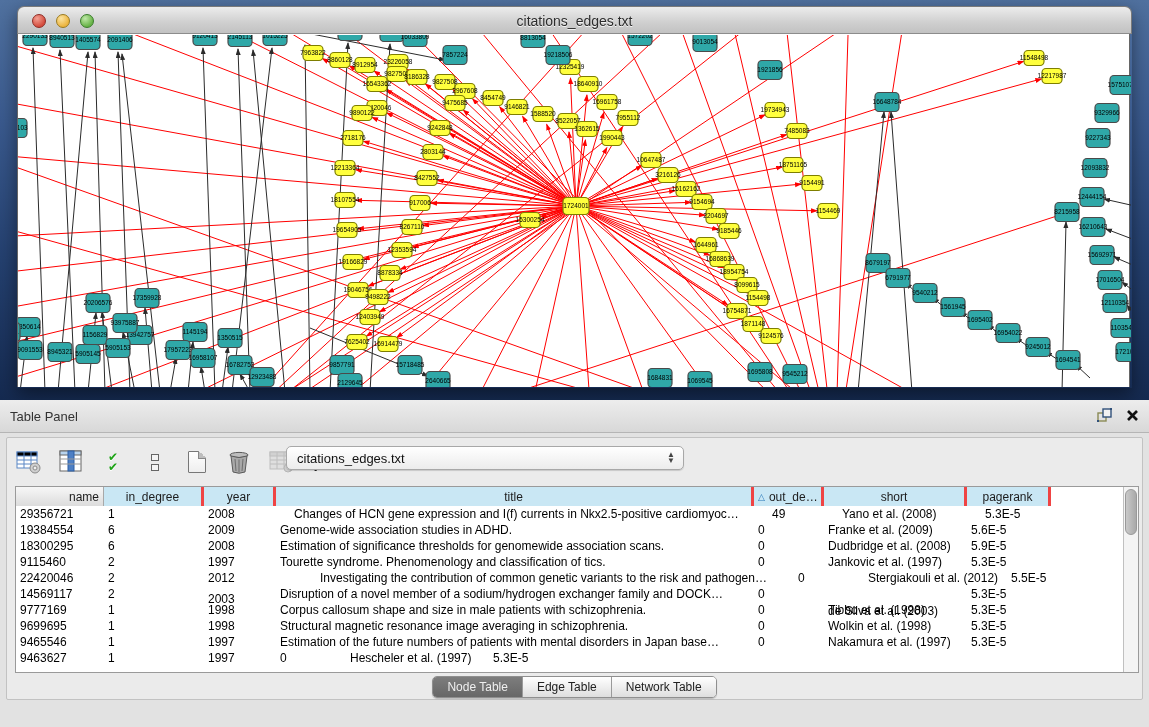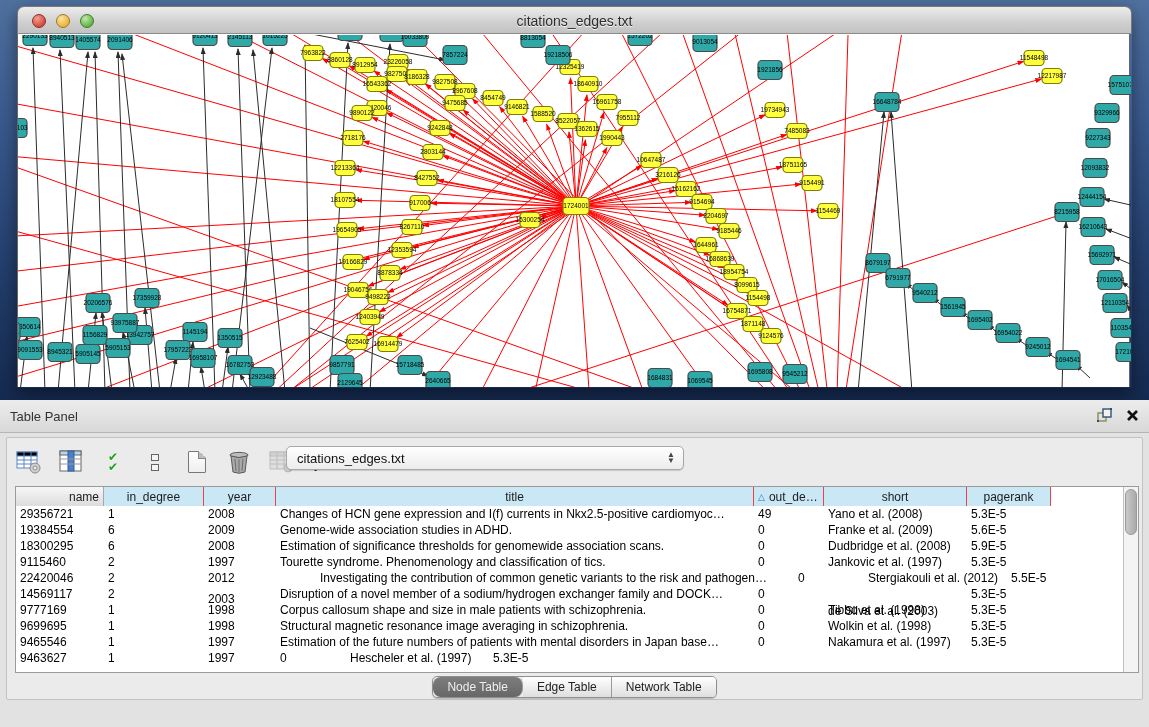--- a/index.html
+++ b/index.html
@@ -46,39 +46,39 @@
     box-shadow:0 1px 1px rgba(0,0,0,.15); display:flex; align-items:center; }
   .dropdown .val { flex:1; padding-left:10px; font-size:13px; color:#111; }
   .dropdown .arrows { width:22px; display:flex; flex-direction:column; align-items:center;
     line-height:6px; font-size:8px; color:#444; padding-right:2px; }
 
   .tablewrap { position:absolute; left:8px; top:48px; width:1124px; height:187px;
     border:1px solid #9a9a9a; background:#fff; overflow:hidden; }
   .thead { position:absolute; left:0; top:0; width:1108px; height:19px; display:flex;
     border-bottom:1px solid #8e8e8e; }
   .th { height:19px; display:flex; align-items:center; font-size:12px; color:#1c1c1c;
-    border-right:1px solid #ef4444; background:#c9e7f4; padding:0 4px; overflow:hidden; white-space:nowrap; }
+    border-right:3px solid #ef4444; background:#c9e7f4; padding:0 4px; overflow:hidden; white-space:nowrap; }
   .th.gray { background:linear-gradient(#f7f7f7,#dcdcdc); border-right:1px solid #a8a8a8; }
   .th.end { justify-content:flex-end; } .th.mid { justify-content:center; } .th.start { justify-content:flex-start; }
   .sort-tri { color:#2878b8; font-size:9px; margin-right:4px; }
   .tbody { position:absolute; left:0; top:19px; width:1108px; }
   .tr { display:flex; height:16px; align-items:center; background:#fff; }
   .td { font-size:12px; color:#000; padding:0 4px; overflow:hidden; white-space:nowrap; }
   .vscroll { position:absolute; right:0; top:0; width:15px; height:100%;
     background:#f4f4f4; border-left:1px solid #c0c0c0; }
   .vthumb { position:absolute; left:1px; top:2px; width:12px; height:46px; border-radius:6px;
     background:linear-gradient(90deg,#c9c9c9,#a9a9a9); border:1px solid #999; }
 
   .tabs { position:absolute; left:0; right:0; top:238px; display:flex; justify-content:center; }
   .seg { display:flex; border:1px solid #8f8f8f; border-radius:5px; overflow:hidden;
     box-shadow:0 1px 1px rgba(0,0,0,.2); }
   .seg-btn { height:20px; padding:0 14px; display:flex; align-items:center; font-size:12px;
     color:#222; background:linear-gradient(#ffffff,#dedede); border-right:1px solid #9a9a9a; cursor:default; }
   .seg-btn:last-child { border-right:none; }
-  .seg-btn.active { background:linear-gradient(#7d7d7d,#676767); color:#efefef;border-radius:8px; }
+  .seg-btn.active { background:linear-gradient(#7d7d7d,#676767); color:#efefef; }
 
   .statusbar { position:absolute; left:0; top:300px; width:1149px; height:27px; background:#e2e2e2; }
   .memory { position:absolute; right:28px; top:6px; font-size:11px; color:#333; }
   .mem-dot { position:absolute; right:8px; top:4px; width:14px; height:14px; border-radius:50%;
     background:radial-gradient(circle at 35% 30%,#9fe08c,#4aa83c 75%); border:1px solid #2f7d2a; }
 
   
   .doc-icon { width:18px; height:22px; background:linear-gradient(#fff,#eee); border:1px solid #777;
     border-radius:1px; position:relative; }
   .doc-icon::after { content:""; position:absolute; right:-1px; top:-1px; width:7px; height:7px;
@@ -878,21 +878,21 @@
             <div class="th mid" style="width: 84px;">
               <span>pagerank</span>
             </div>
             <div class="th" style="flex: 1 1 0%; background: rgb(255, 255, 255); border-right: none;"></div>
           </div>
         <div class="tbody" id="tbody">
             <div class="tr">
               <div class="td" style="width: 88px;">29356721</div>
               <div class="td" style="width: 100px;">1</div>
               <div class="td" style="width: 72px;">2008</div>
-              <div class="td" style="width: 478px;">Changes of HCN gene expression and I(f) currents in Nkx2.5-positive cardiomyoc…</div>
+              <div class="td" style="width: 478px; margin-left: 14px;">Changes of HCN gene expression and I(f) currents in Nkx2.5-positive cardiomyoc…</div>
               <div class="td" style="width: 70px;">49</div>
               <div class="td" style="width: 143px;">Yano et al. (2008)</div>
               <div class="td" style="width: 84px;">5.3E-5</div>
             </div>
             <div class="tr">
               <div class="td" style="width: 88px;">19384554</div>
               <div class="td" style="width: 100px;">6</div>
               <div class="td" style="width: 72px;">2009</div>
               <div class="td" style="width: 478px;">Genome-wide association studies in ADHD.</div>
               <div class="td" style="width: 70px;">0</div>

